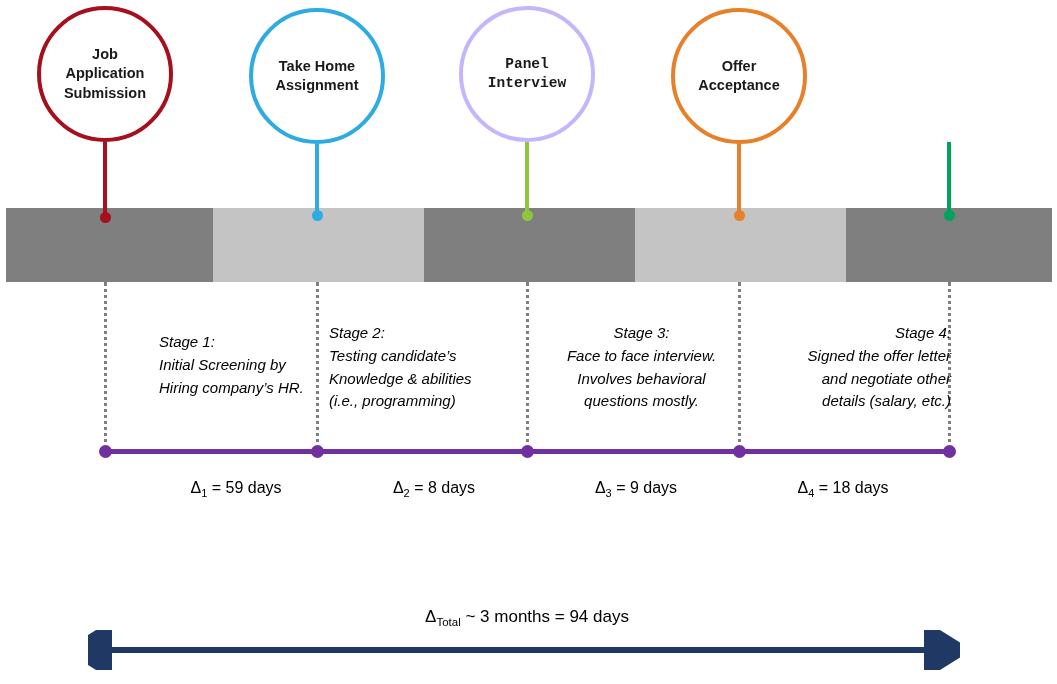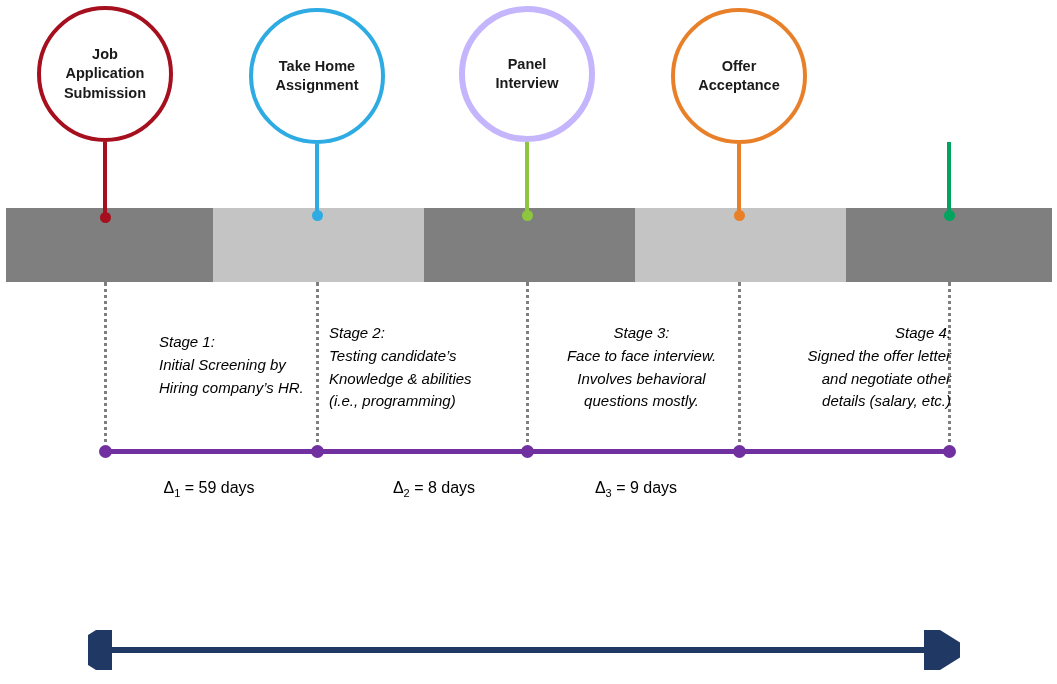--- a/index.html
+++ b/index.html
@@ -141,21 +141,21 @@
   <div class="stem" style="left:103px;top:142px;height:76px;background:#a50f1e;"></div>
   <div class="stem-dot" style="left:100px;top:212px;background:#a50f1e;"></div>
 
   <div class="milestone" style="left:249px;top:8px;border:4px solid #2eabe2;">
     <span class="milestone-label">Take Home
 Assignment</span>
   </div>
   <div class="stem" style="left:315px;top:144px;height:74px;background:#2eabe2;"></div>
   <div class="stem-dot" style="left:312px;top:210px;background:#2eabe2;"></div>
 
-  <div class="milestone" style="left:459px;top:6px;border:6px solid #c4b5fd;">
+  <div class="milestone" style="left:459px;top:6px;border:4px solid #c4b5fd;font-family:Liberation Mono, monospace;">
     <span class="milestone-label">Panel
 Interview</span>
   </div>
   <div class="stem" style="left:525px;top:142px;height:76px;background:#8dc63f;"></div>
   <div class="stem-dot" style="left:522px;top:210px;background:#8dc63f;"></div>
 
   <div class="milestone" style="left:671px;top:8px;border:4px solid #e8802a;">
     <span class="milestone-label">Offer
 Acceptance</span>
   </div>
@@ -187,33 +187,41 @@
 and negotiate other
 details (salary, etc.)</div>
 
   <div class="purple-line" style="left:100px;top:449px;width:855px;"></div>
   <div class="purple-dot" style="left:99px;top:445px;"></div>
   <div class="purple-dot" style="left:311px;top:445px;"></div>
   <div class="purple-dot" style="left:521px;top:445px;"></div>
   <div class="purple-dot" style="left:733px;top:445px;"></div>
   <div class="purple-dot" style="left:943px;top:445px;"></div>
 
-  <div class="delta-label" style="left:129px;top:479px;width:160px;">
+  <div class="delta-label" style="left:156px;top:479px;width:160px;">
     <span>Δ</span><sub>1</sub>
     <span>= 59 days</span>
   </div>
   <div class="delta-label" style="left:354px;top:479px;width:160px;">
     <span>Δ</span><sub>2</sub>
     <span>= 8 days</span>
   </div>
   <div class="delta-label" style="left:556px;top:479px;width:160px;">
     <span>Δ</span><sub>3</sub>
     <span>= 9 days</span>
   </div>
-
+  <div class="delta-label" style="left:763px;top:479px;width:160px;">
+    <span>Δ</span><sub>4</sub>
+    <span>= 18 days</span>
+  </div>
+
+  <div class="total-label" style="left:327px;top:607px;width:400px;">
+    <span>Δ</span><sub>Total</sub>
+    <span>~ 3 months = 94 days</span>
+  </div>
 
   <svg class="total-arrow" viewBox="0 0 872 40" preserveAspectRatio="none">
     <defs>
       <marker id="arrL" markerWidth="10" markerHeight="10" refX="8" refY="5" orient="auto" markerUnits="strokeWidth">
         <path d="M8,0 L0,5 L8,10 z" fill="#1f3864"></path>
       </marker>
       <marker id="arrR" markerWidth="10" markerHeight="10" refX="2" refY="5" orient="auto" markerUnits="strokeWidth">
         <path d="M0,0 L8,5 L0,10 z" fill="#1f3864"></path>
       </marker>
     </defs>

